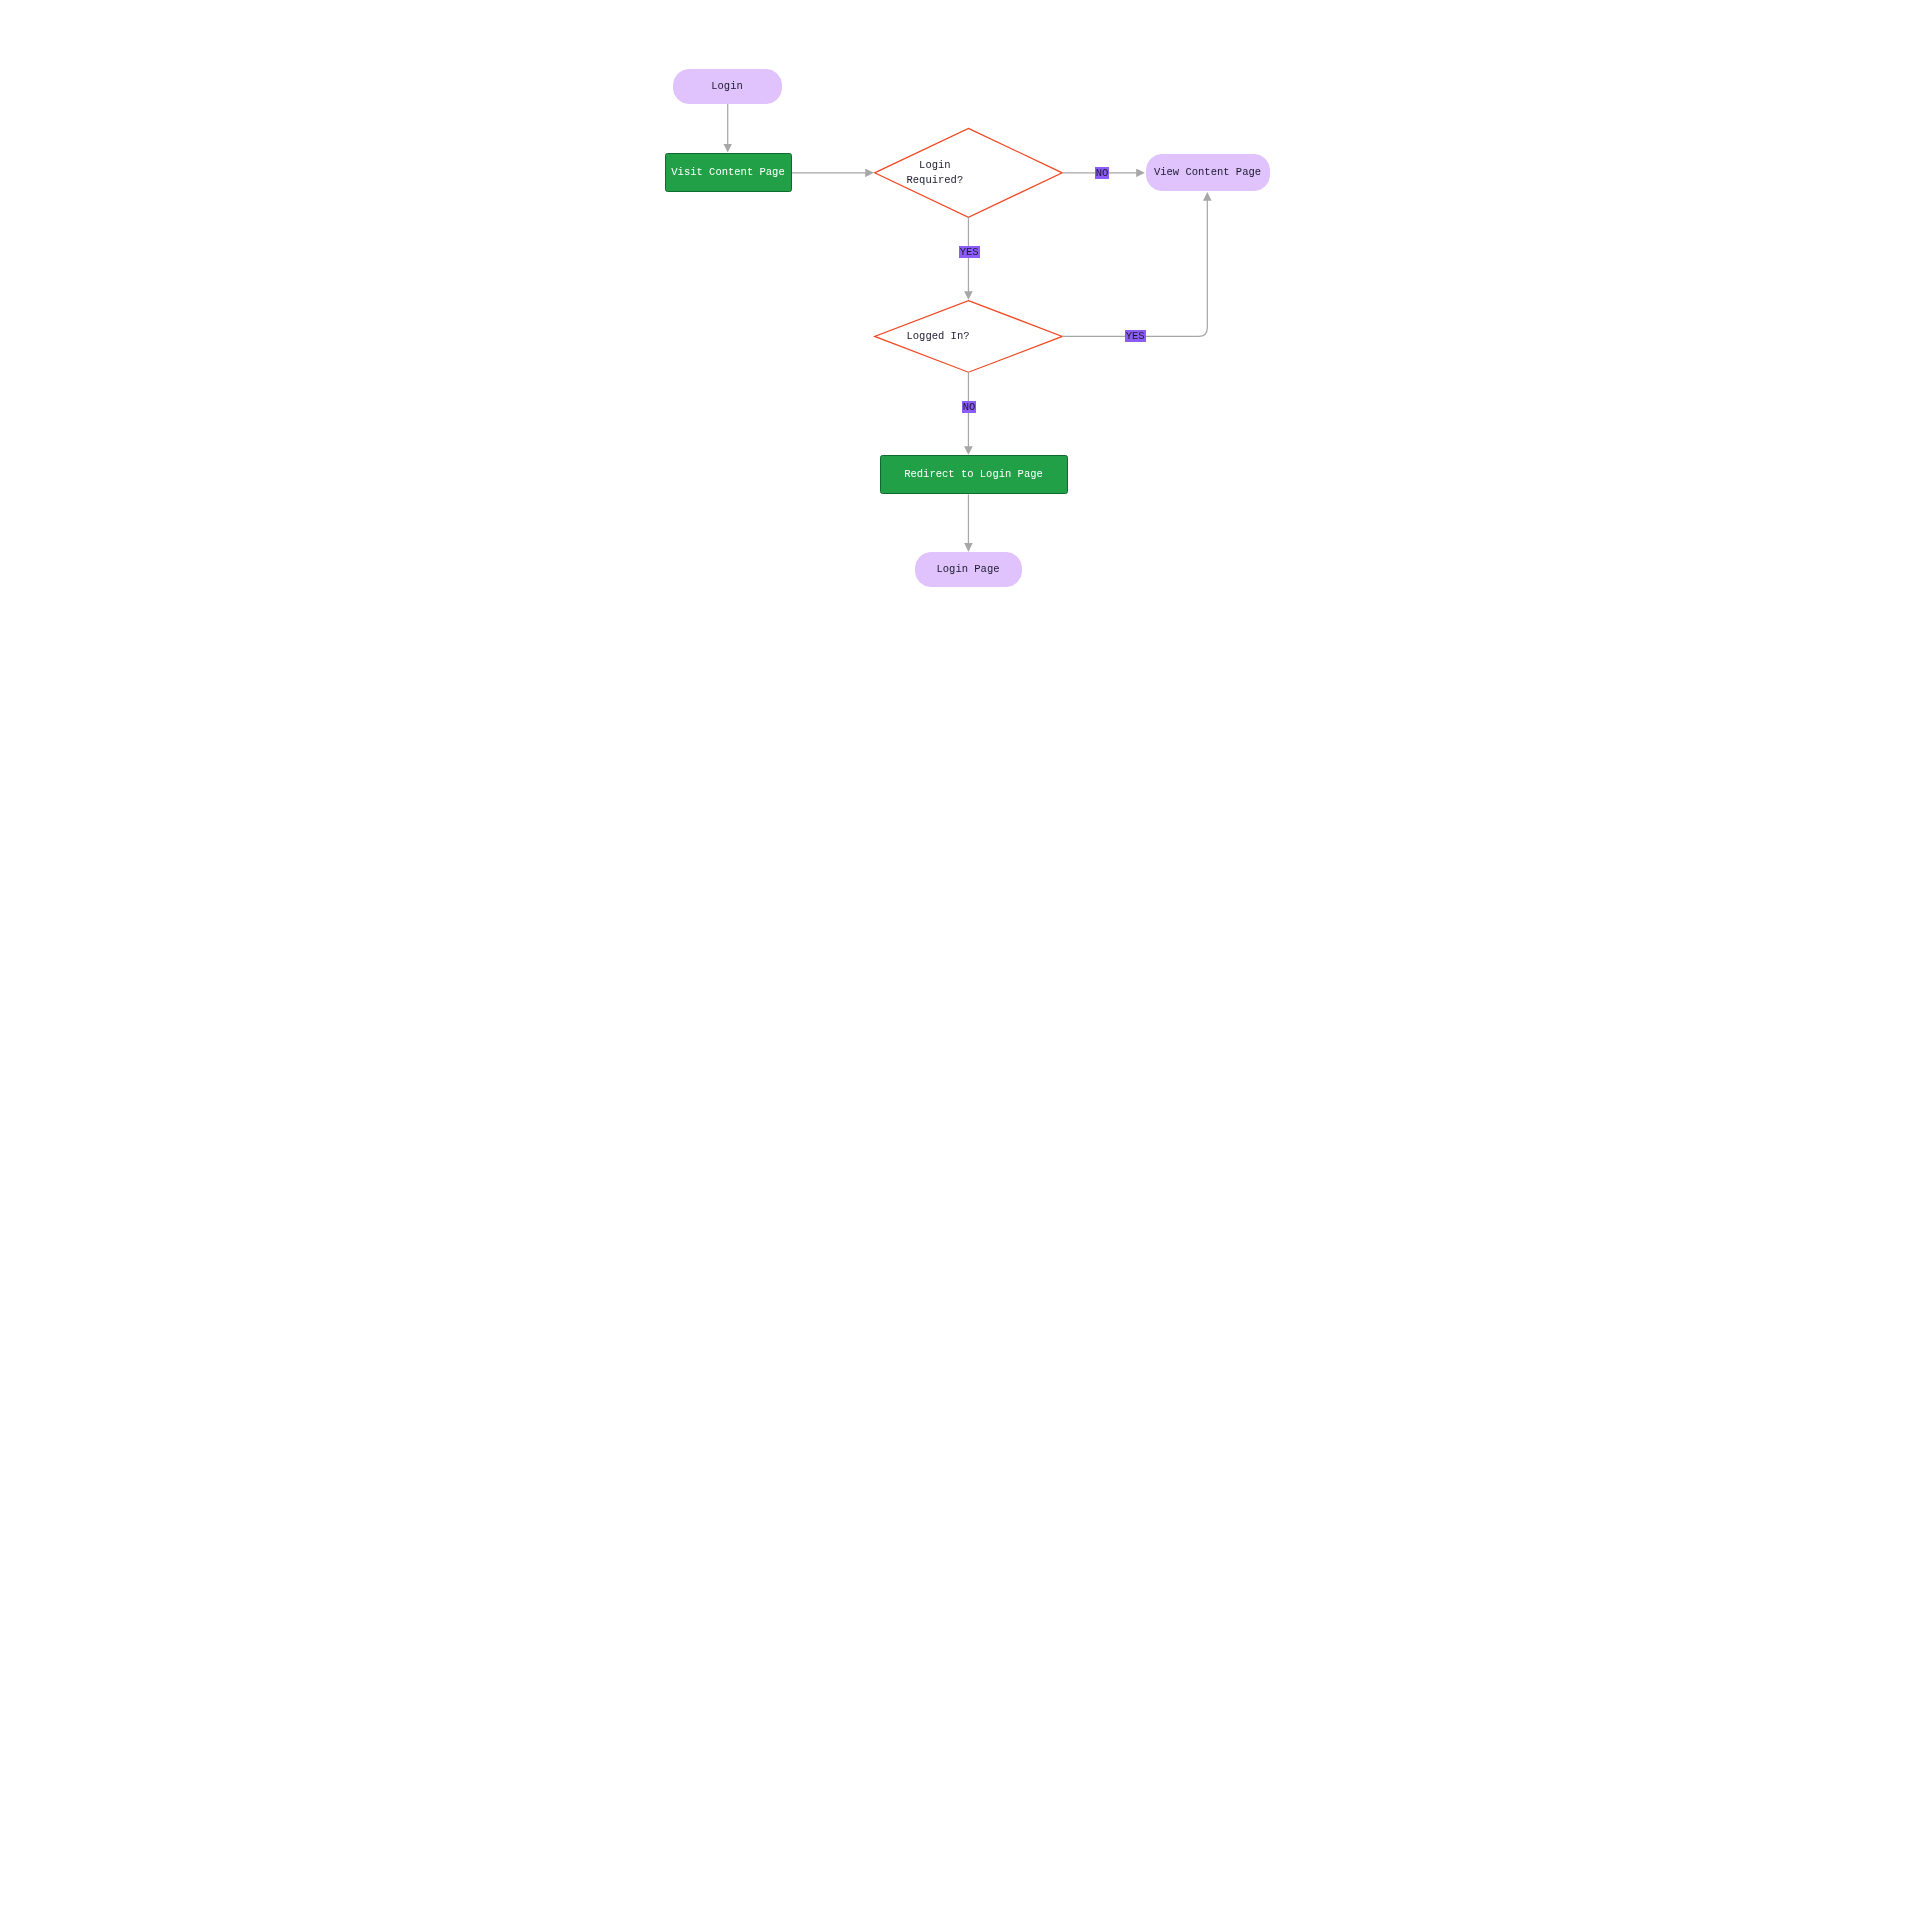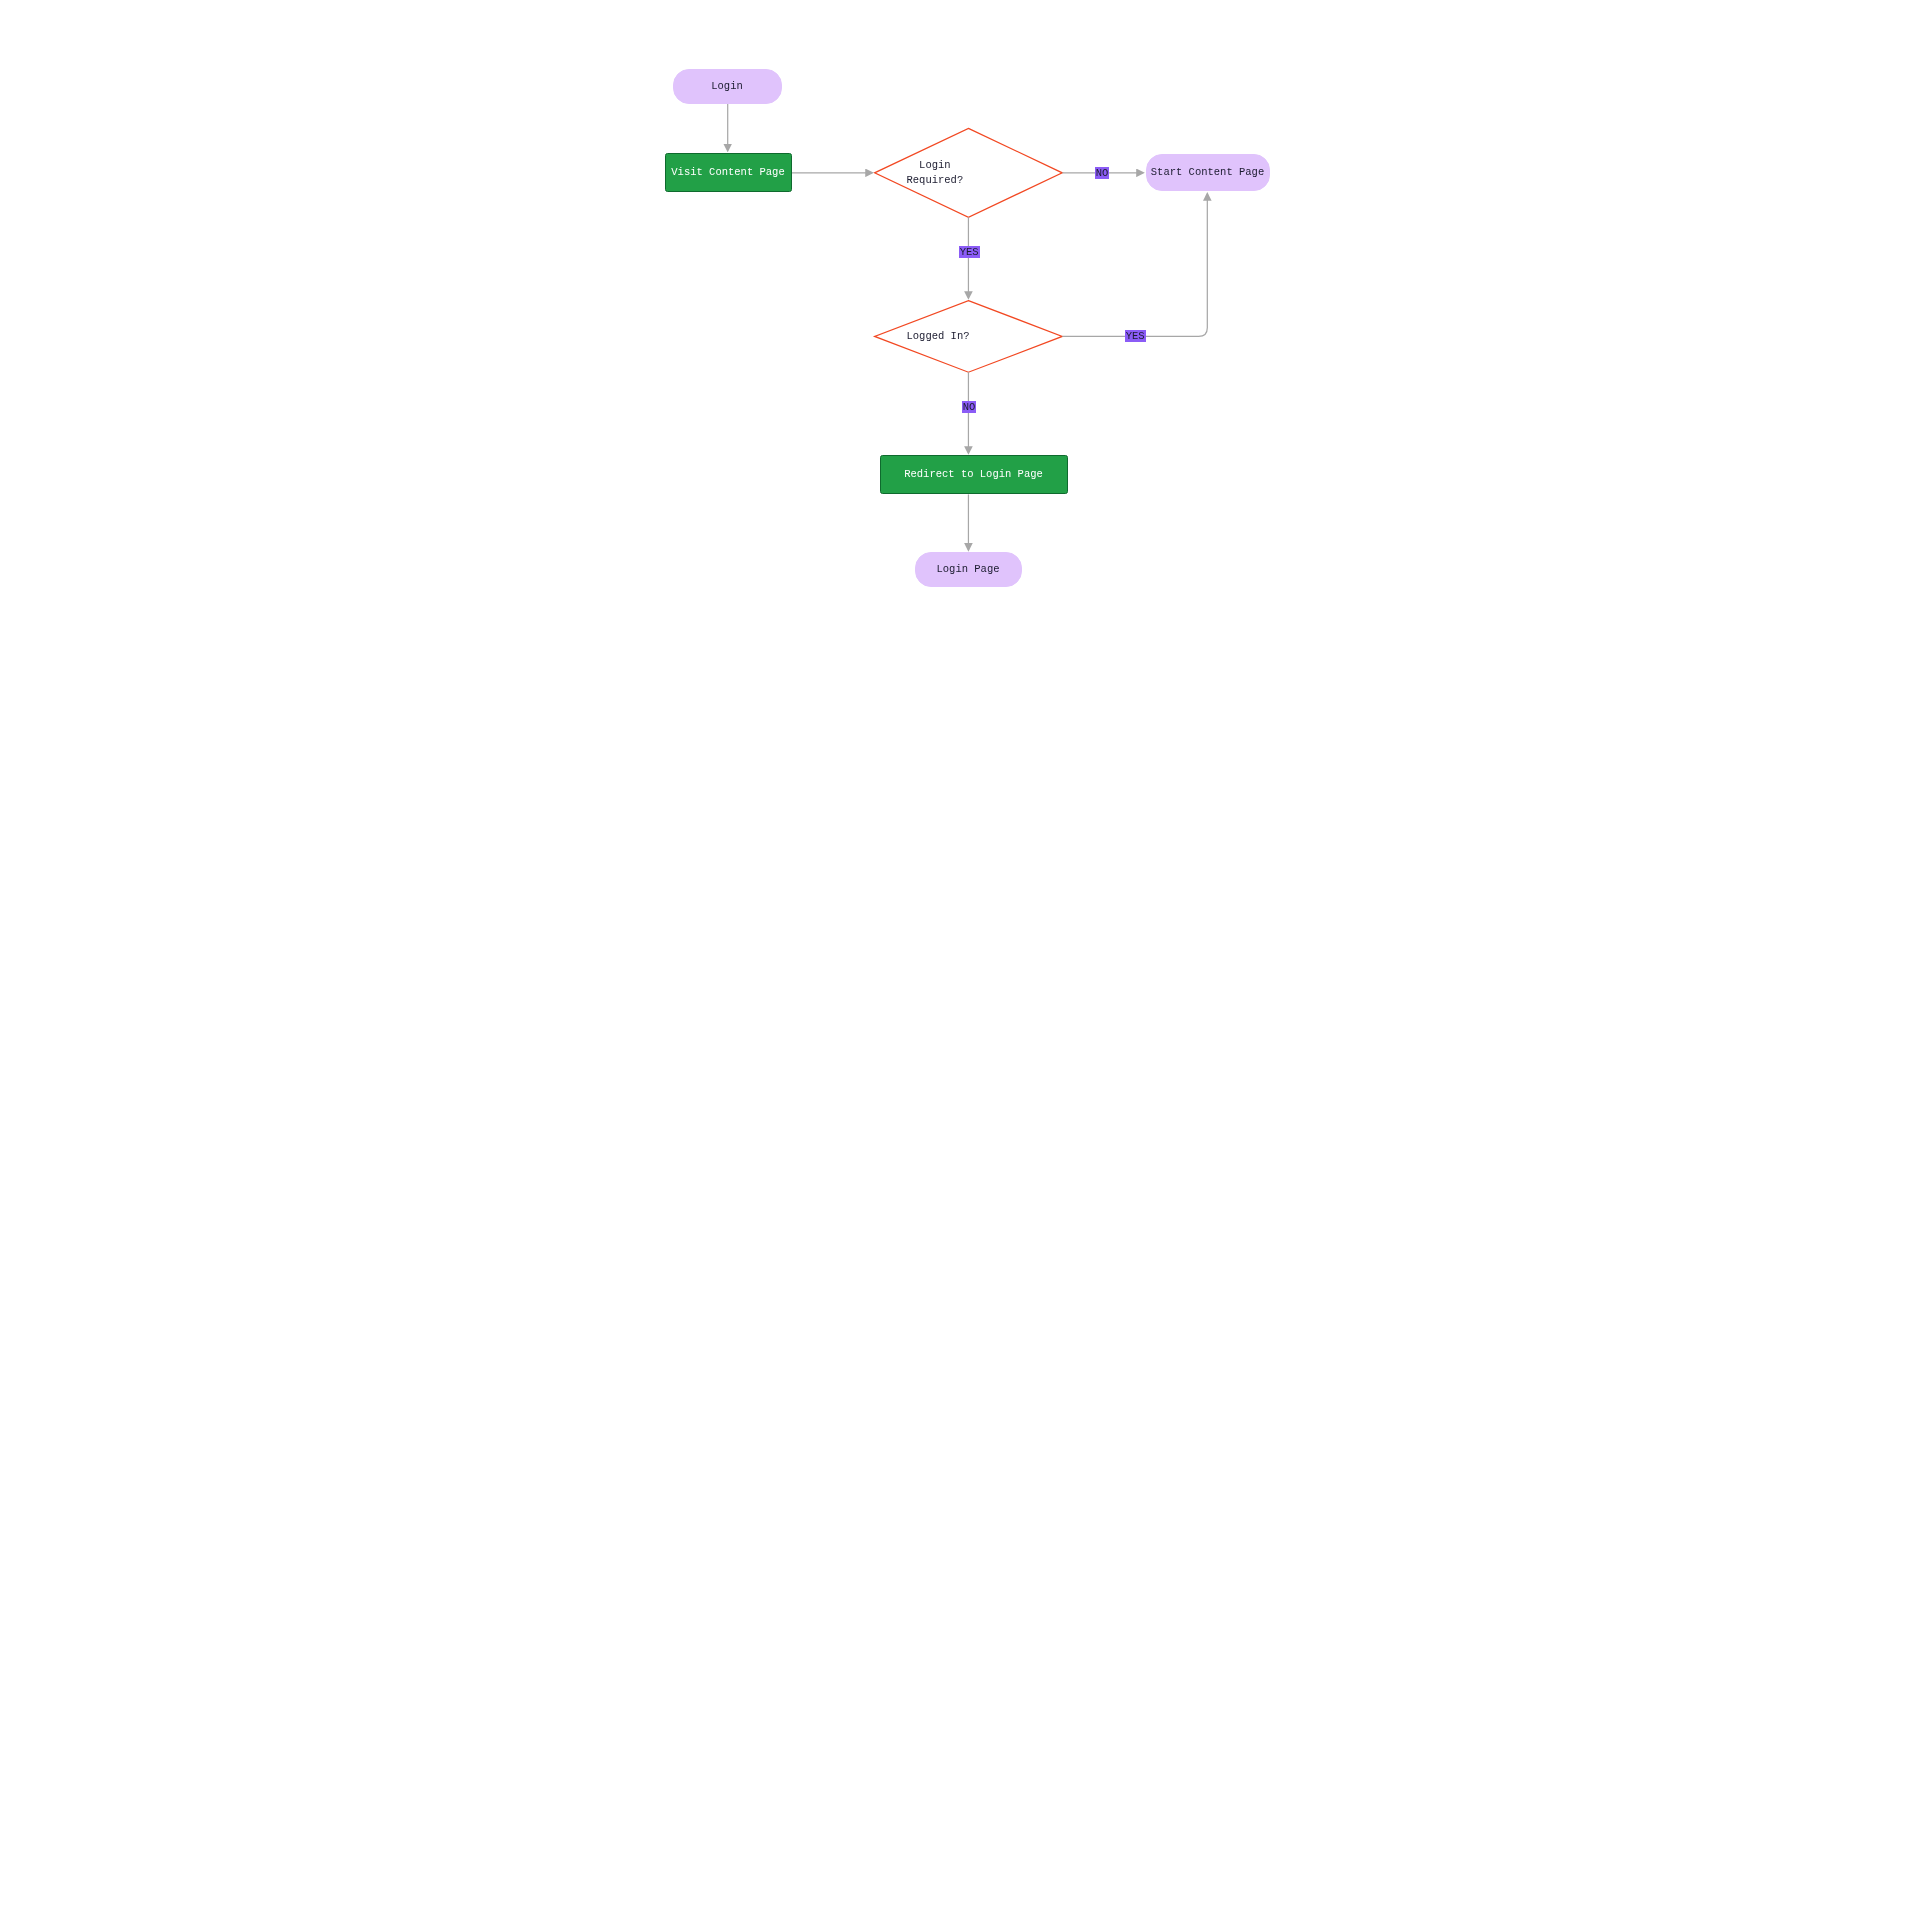--- a/index.html
+++ b/index.html
@@ -96,21 +96,21 @@
   <div class="node process" style="left:41px; top:153px; width:127px; height:39px;">
     <span>Visit Content Page</span>
   </div>
 
   <div class="decision-text" style="left:283px; top:151px; width:124px; height:43px;">
     <span style="white-space: pre-line;">Login
 Required?</span>
   </div>
 
   <div class="node terminal" style="left:522px; top:154px; width:124px; height:37px;">
-    <span>Start Content Page</span>
+    <span>View Content Page</span>
   </div>
 
   <div class="decision-text" style="left:283px; top:321px; width:124px; height:31px;">
     <span>Logged In?</span>
   </div>
 
   <div class="node process" style="left:256px; top:455px; width:188px; height:39px;">
     <span>Redirect to Login Page</span>
   </div>
 

